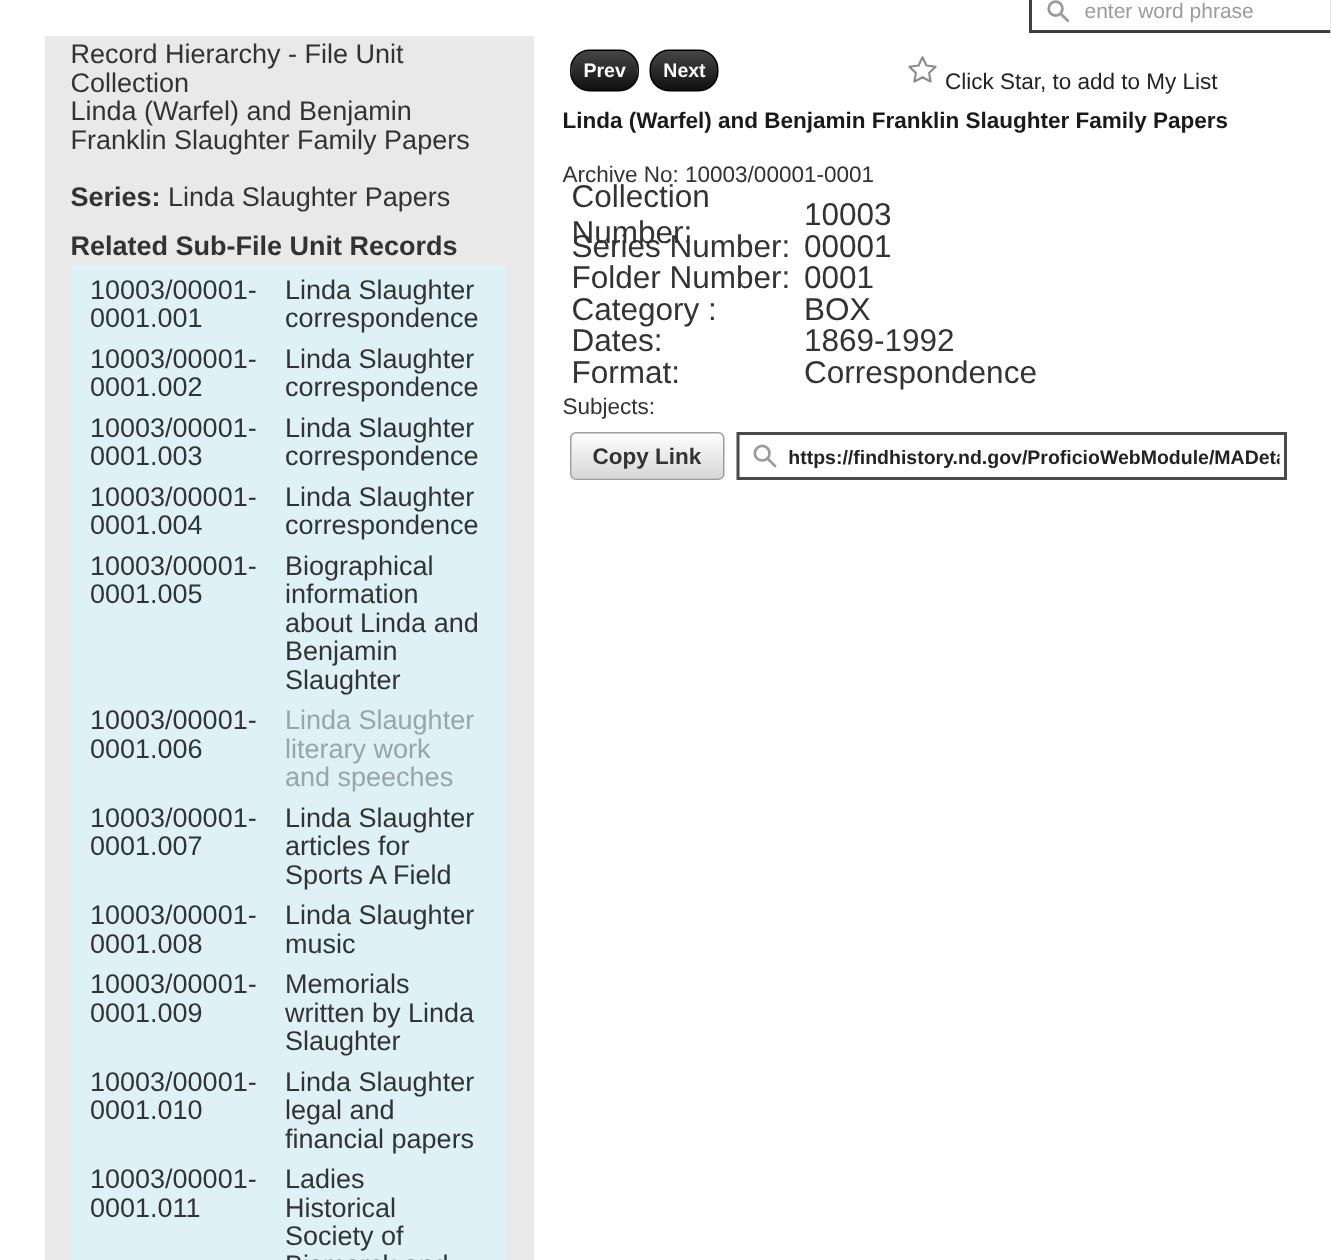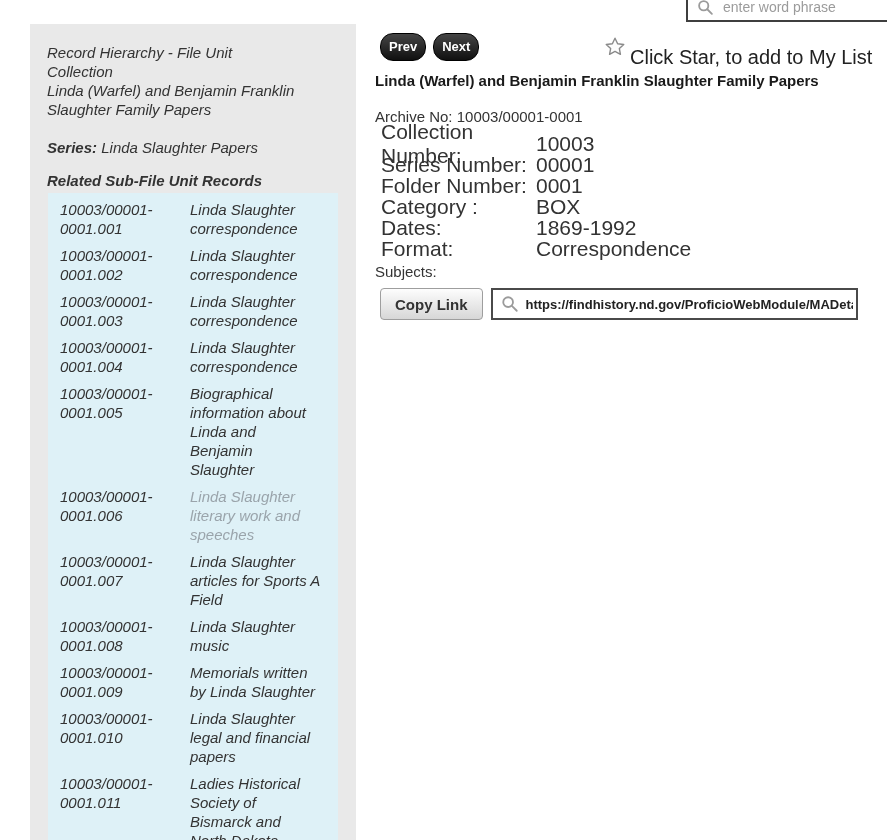--- a/index.html
+++ b/index.html
@@ -19,22 +19,22 @@
   .searchbox svg { flex:none; margin-top:2px; }
   .searchbox input {
     flex:1; border:none; outline:none; background:transparent;
     font-family:inherit; font-size:14px; color:#555; padding:0 4px 0 9px;
   }
   .searchbox input::placeholder { color:var(--placeholder,#9b9b9b); }
 
   
   .sidebar {
     position:absolute; left:30px; top:24px; width:326px; height:816px;
-    background:var(--sidebar-bg,#e9e9e9); padding:19px 17px 0 17px;
-    font-size:15px; line-height:19px; overflow:hidden;font-style:italic;
+    background:var(--sidebar-bg,#e9e9e9); padding:3px 17px 0 17px;
+    font-size:18px; line-height:19px; overflow:hidden;
   }
   .hier div { }
   .collection-title { cursor:pointer; }
   .series-line { margin-top:19px; }
   .series-line .lbl { font-weight:bold; }
   .related-heading { margin-top:14px; font-weight:bold; }
   .records {
     margin-top:3px; margin-left:1px; width:290px;
     background:var(--list-bg,#def1f7); padding:3px 0 6px 0;
   }
@@ -44,21 +44,21 @@
   .record-row .rtitle.muted { color:var(--muted-text,#9aa4ab); }
 
   
   .nav-buttons { position:absolute; left:380px; top:33px; display:flex; gap:7px; }
   .nav-buttons button {
     background:linear-gradient(#454545,#101010); color:#fff;
     font-family:Liberation Sans, sans-serif; font-weight:bold; font-size:13px;
     border:1px solid #000; border-radius:13px; padding:5px 8px 6px; cursor:pointer;
   }
   .star-icon { position:absolute; left:604px; top:36px; cursor:pointer; }
-  .star-hint { position:absolute; left:630px; top:46px; font-size:20px; color:#222; }
+  .star-hint { position:absolute; left:630px; top:46px; font-size:15px; color:#222; }
   .detail-title {
     position:absolute; left:375px; top:72px; width:505px;
     font-size:15px; font-weight:bold; color:#1a1a1a; white-space:nowrap;
   }
   .archive-line { position:absolute; left:375px; top:108px; font-size:15px;text-align:center; }
   .fields { position:absolute; left:381px; top:133px; font-size:21px; }
   .field-row { display:flex; height:21px; align-items:center; }
   .field-row .flabel { width:155px; flex:none; }
   .subjects-line { position:absolute; left:375px; top:263px; font-size:15px; }
   .link-row { position:absolute; left:380px; top:288px; display:flex; gap:8px; }

